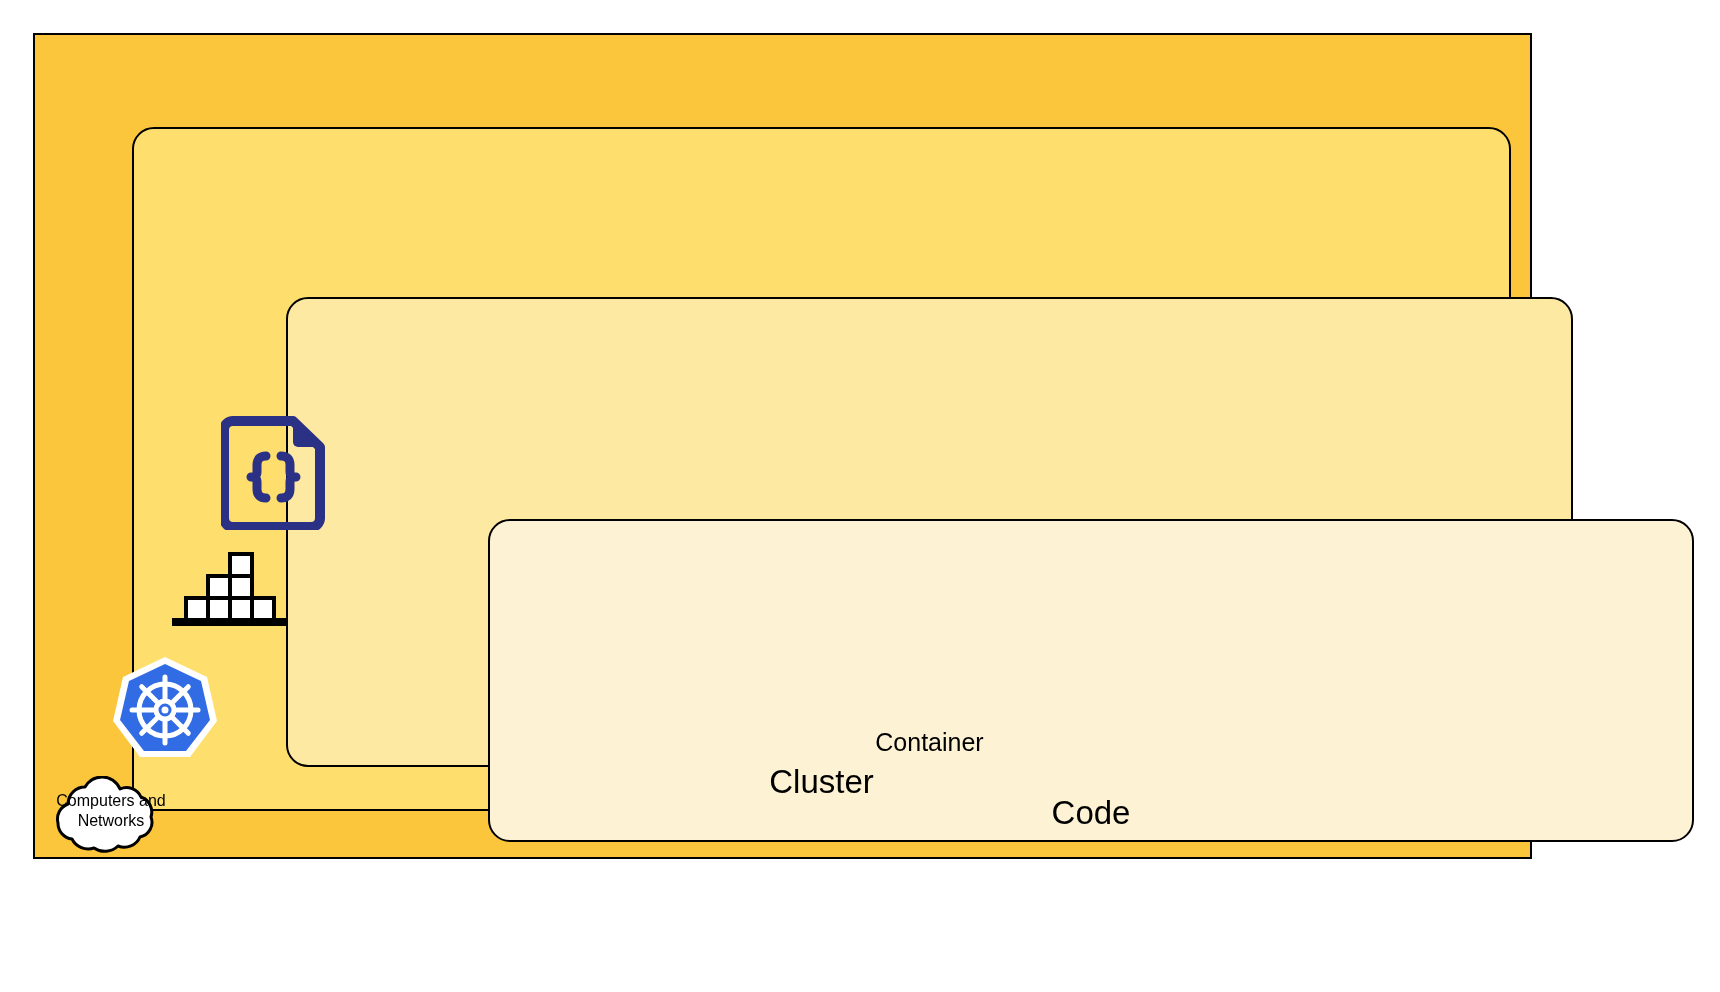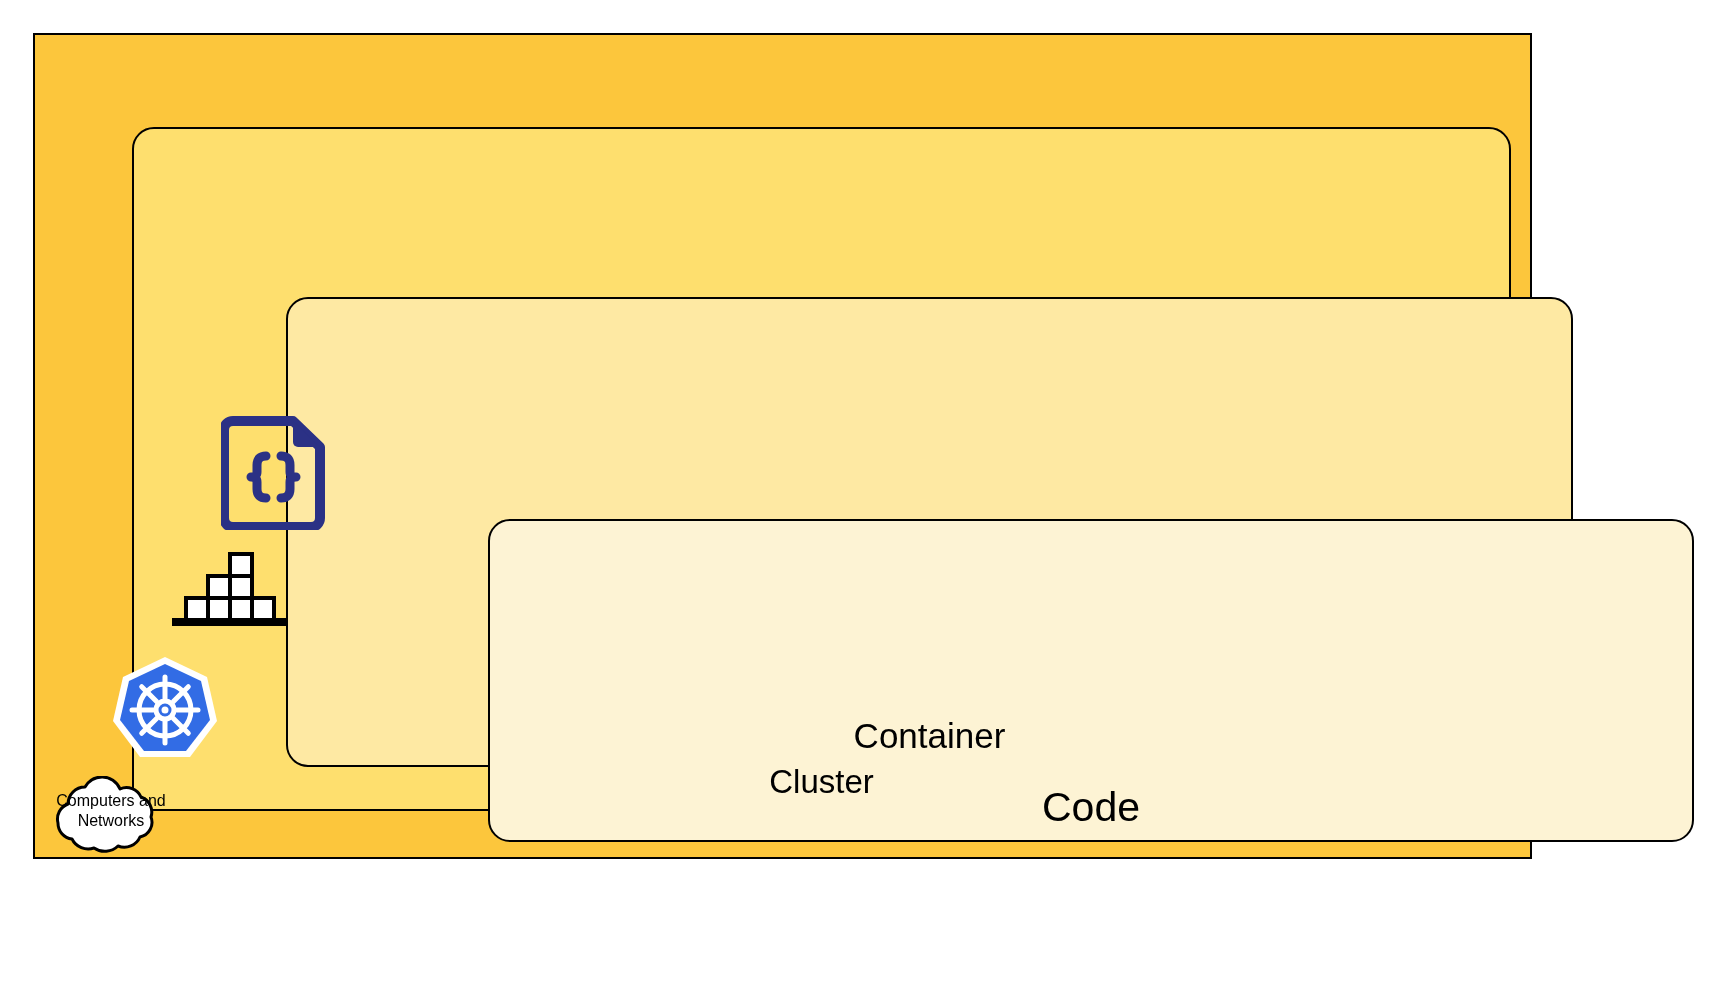--- a/index.html
+++ b/index.html
@@ -77,26 +77,26 @@
     color: #000000;
     font-family: "Liberation Sans", sans-serif;
     font-weight: 400;
     line-height: 1.16;
     white-space: pre-line;
     user-select: none;
   }
 
   .label-code {
     bottom: 8px;
-    font-size: 41px;
+    font-size: 33px;
   }
 
   .label-container {
     bottom: 8px;
-    font-size: 35px;
+    font-size: 25px;
   }
 
   .label-cluster {
     bottom: 8px;
     font-size: 33px;
   }
 
   .label-datacenter {
     bottom: 4px;
     font-size: 30px;

